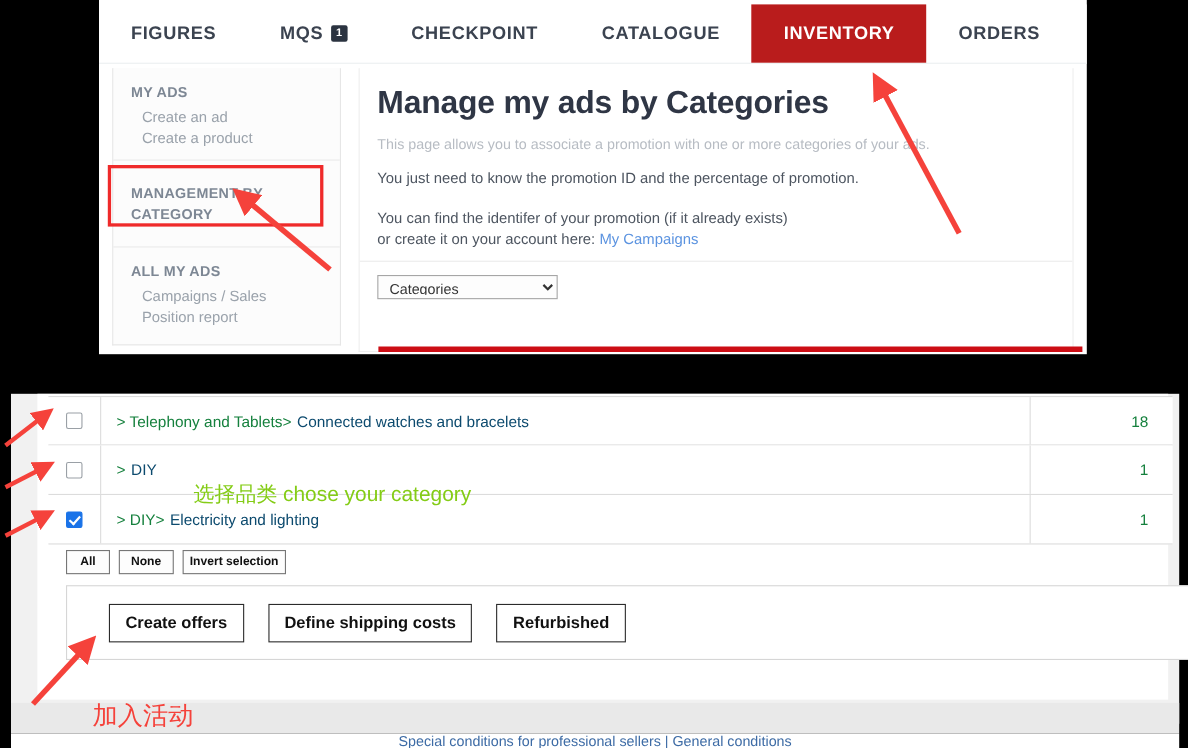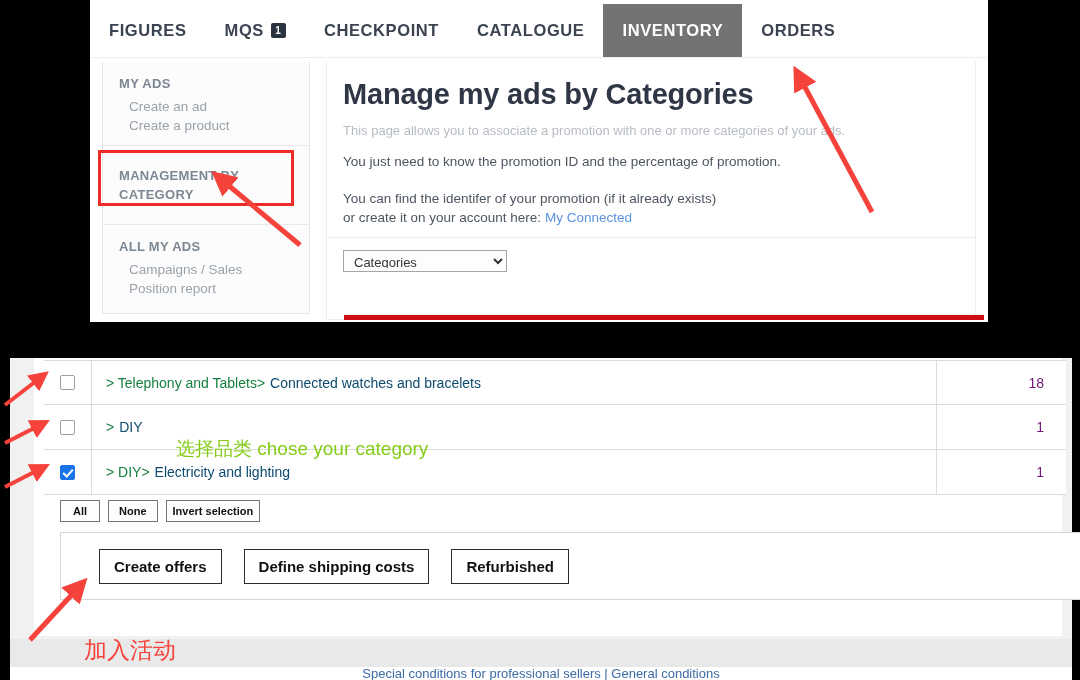--- a/index.html
+++ b/index.html
@@ -17,25 +17,25 @@
     position: absolute; left: 90px; top: 0; width: 898px; height: 322px;
     background: #ffffff; overflow: hidden;
   }
   .nav-strip {
     position: absolute; left: 0; top: 4px; width: 898px; height: 54px;
     background: #ffffff; display: flex; align-items: stretch;
     border-bottom: 1px solid #eceff1;
   }
   .nav-item {
     display: flex; align-items: center; justify-content: center;
-    padding: 0 19px; font-size: 16.5px; font-weight: bold;
+    padding: 0 29px; font-size: 16.5px; font-weight: bold;
     letter-spacing: 0.6px; color: #3b4350; cursor: pointer;
     white-space: nowrap;
   }
-  .nav-item.active { background: #737373; color: #ffffff; }
+  .nav-item.active { background: #b91c1c; color: #ffffff; }
   .nav-badge {
     display: inline-block; margin-left: 7px; background: #2b3340;
     color: #fff; font-size: 10px; font-weight: bold;
     width: 15px; height: 15px; line-height: 15px; text-align: center;
     border-radius: 2px; vertical-align: 2px;
   }
 
   .panel-body { position: absolute; left: 0; top: 58px; width: 898px; bottom: 0; }
 
   
@@ -103,21 +103,21 @@
   .tcell-check {
     width: 48px; height: 100%; display: flex; align-items: center;
     justify-content: center; border-right: 1px solid #dcdcdc;
   }
   .tcell-name { flex: 1; padding-left: 14px; font-size: 14px; color: #7f8792; }
   .tcell-name .crumb { color: #15803d; }
   .tcell-name .leaf  { color: #0c4a6e; padding-left: 5px; text-align: right; }
   .tcell-count {
     width: 130px; height: 100%; border-left: 1px solid #dcdcdc;
     display: flex; align-items: center; justify-content: flex-end;
-    padding-right: 22px; font-size: 14px; color: #701a75;
+    padding-right: 22px; font-size: 14px; color: #15803d;
   }
   .cb {
     width: 15px; height: 15px; border: 1px solid #9aa0a6; border-radius: 2px;
     background: #fff; cursor: pointer;
   }
   .cb.checked {
     background: #1a73e8; border-color: #1a73e8; position: relative;
   }
   .cb.checked::after {
     content: ""; position: absolute; left: 4px; top: 1px;
@@ -220,21 +220,21 @@
       </div>
       <div class="side-highlight"></div>
 
       <div class="main-card">
         <div class="main-title">Manage my ads by Categories</div>
         <div class="p-muted">This page allows you to associate a promotion with one or more categories of your ads.</div>
         <div class="p-body">You just need to know the promotion ID and the percentage of promotion.</div>
         <div class="p-body tight">
           <span>You can find the identifer of your promotion (if it already exists)</span><br>
           <span>or create it on your account here:</span>
-          <span class="link-blue">My Connected</span>
+          <span class="link-blue">My Campaigns</span>
         </div>
         <div class="rule"></div>
         <select class="sel-cats">
           <option>Categories</option>
         </select>
       </div>
 
     </div>
     <div class="red-bar"></div>
   </div>

